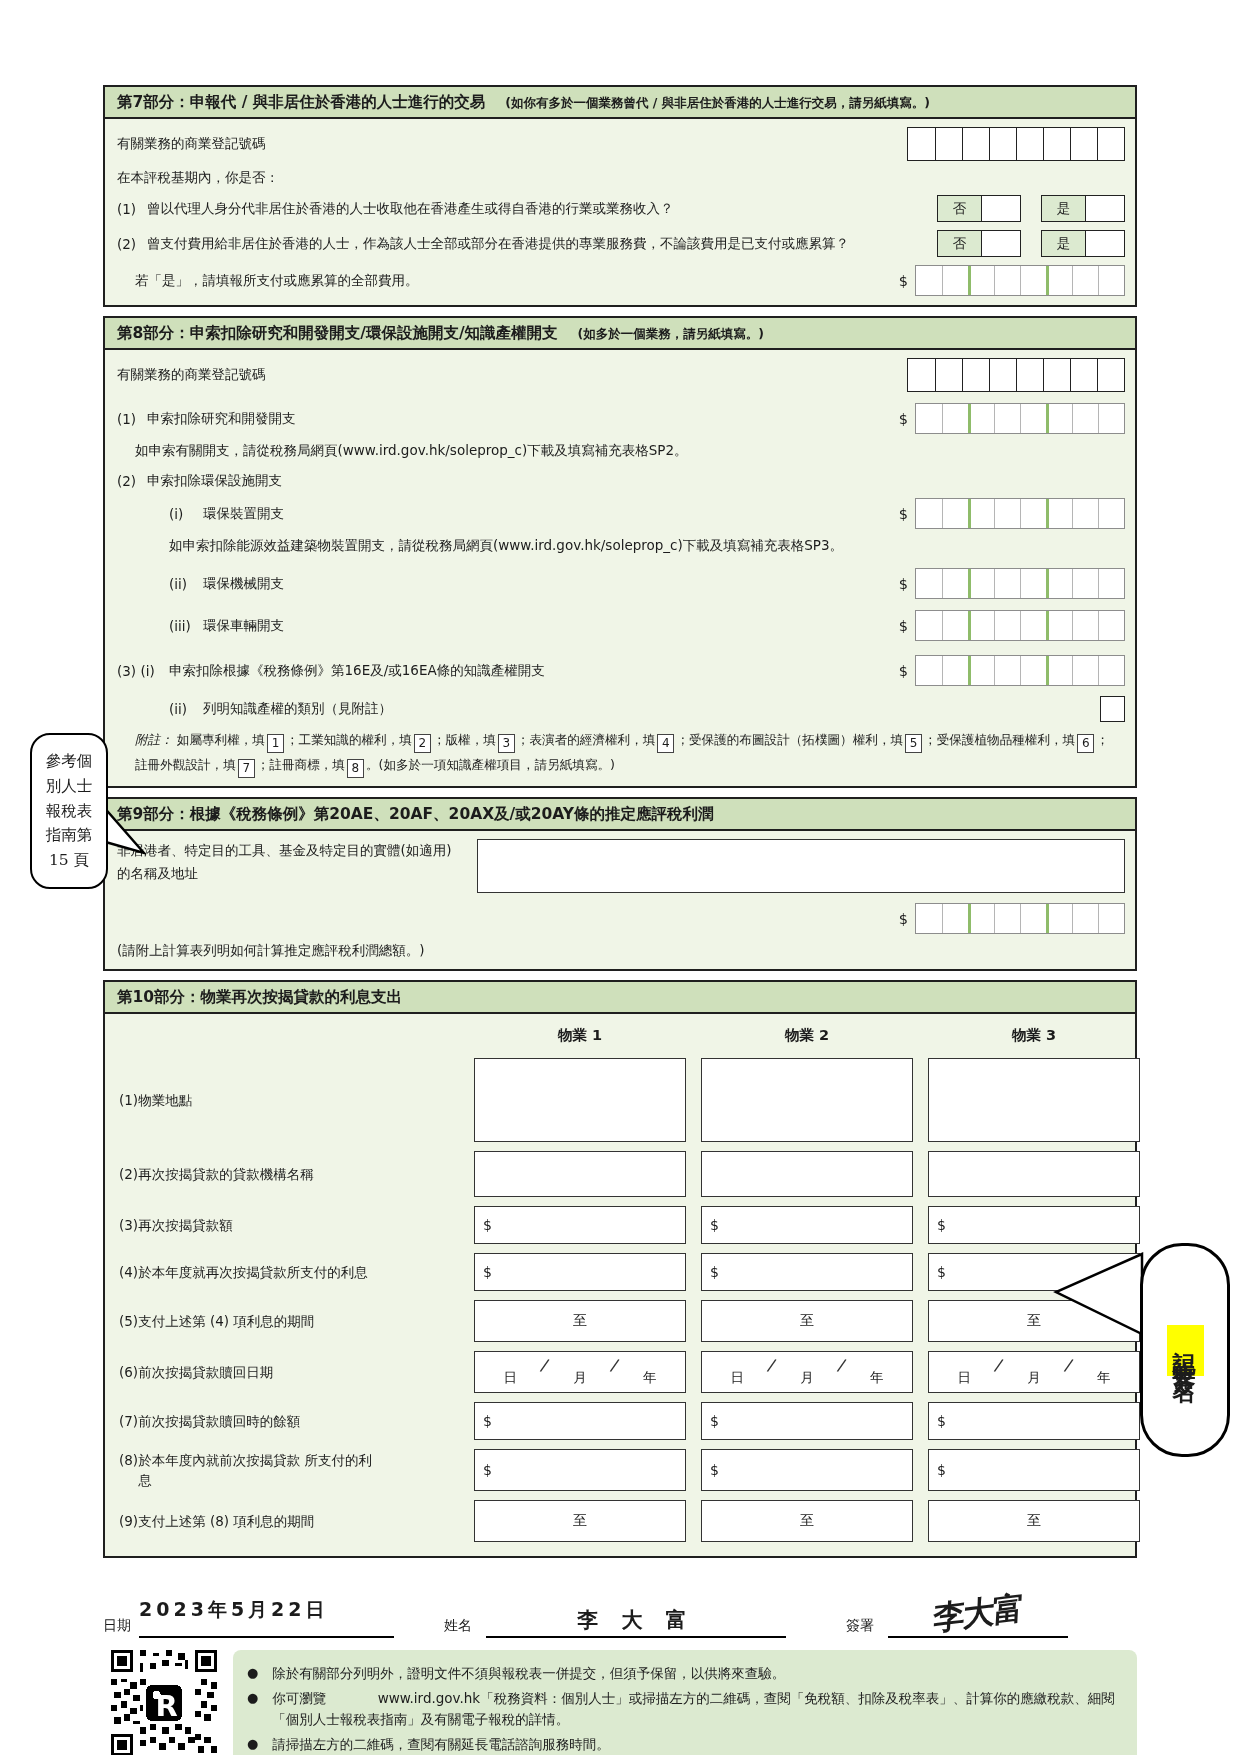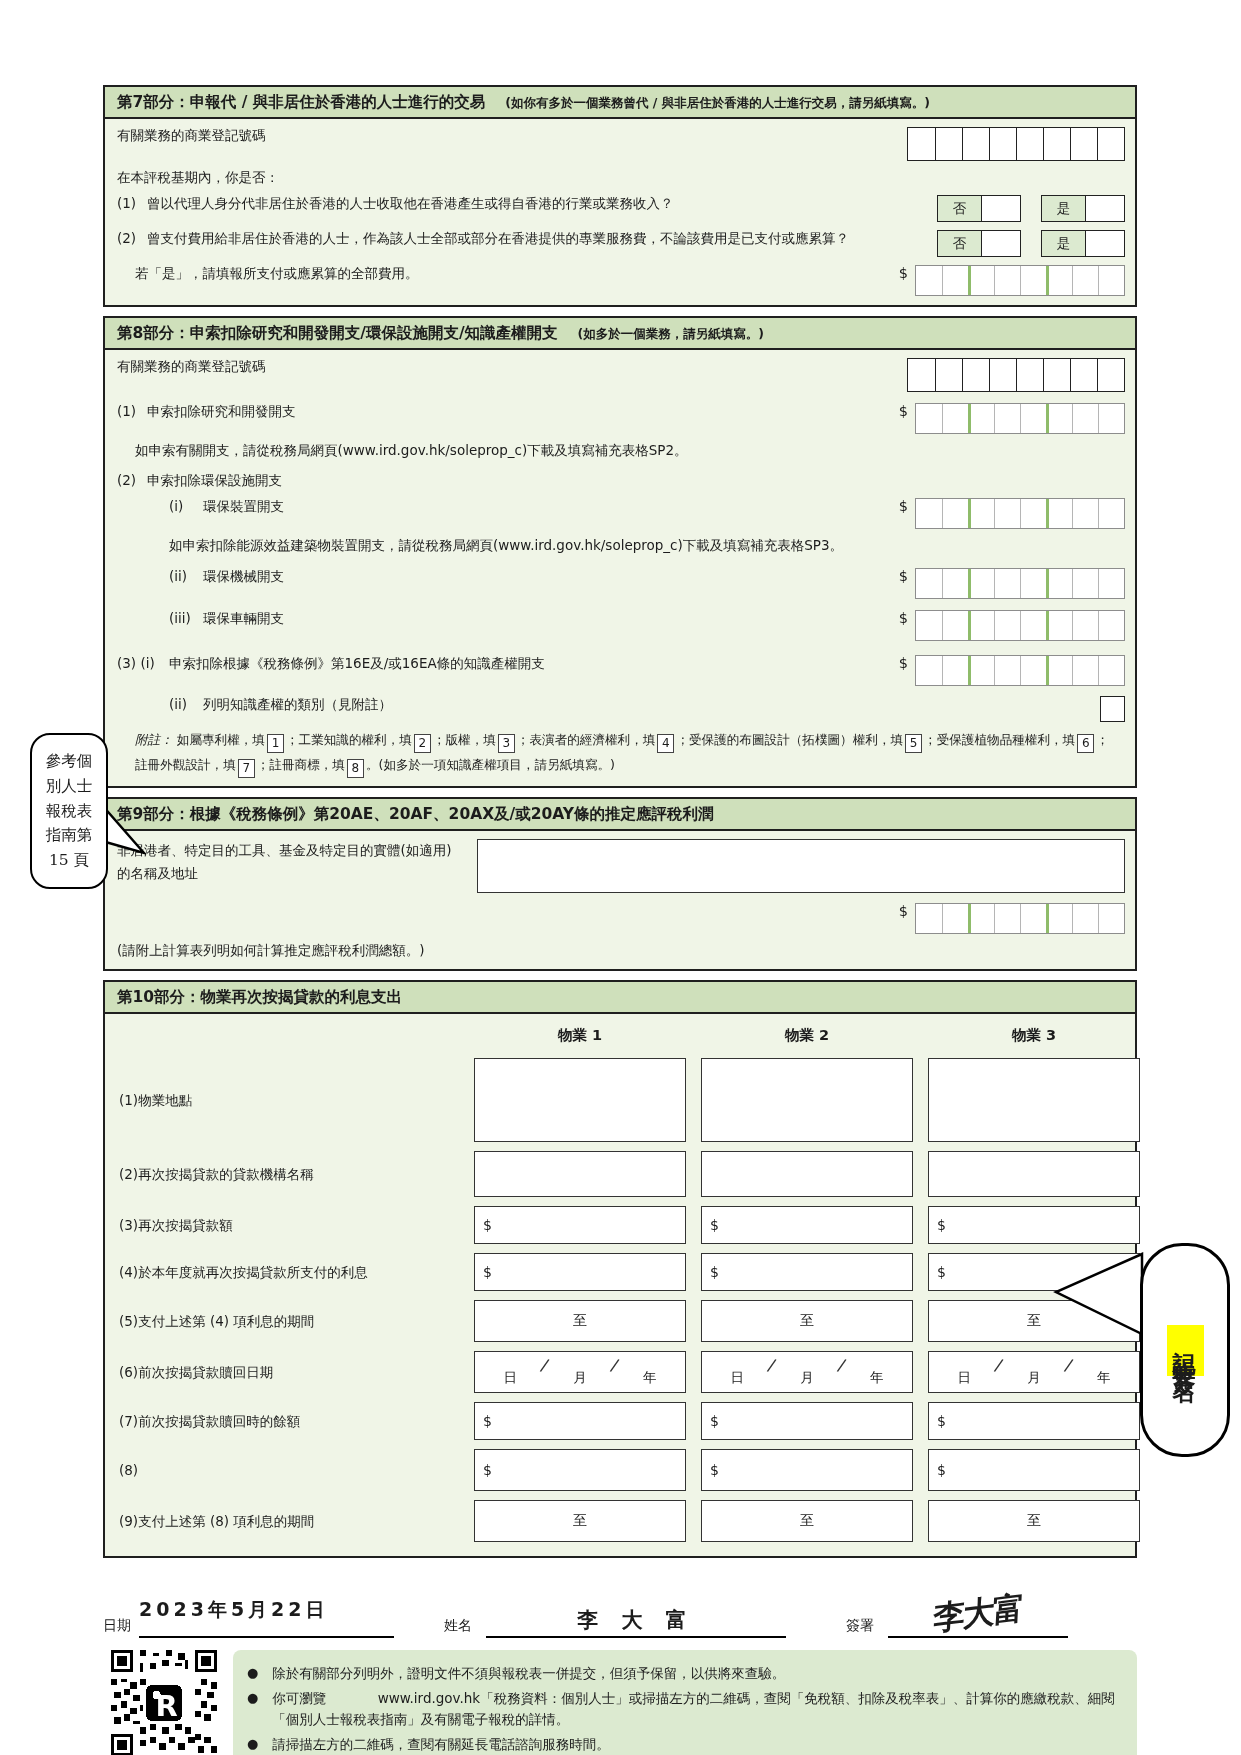--- a/index.html
+++ b/index.html
@@ -14,21 +14,21 @@
   }
   .content { position:absolute; left:103px; top:85px; width:1034px; }
 
   
   .section { border:2px solid #1f1f1f; background:#f0f5e7; margin-bottom:9px; }
   .sec-h { display:flex; gap:20px; align-items:baseline; background:#cfe0bb;
            border-bottom:2px solid #1f1f1f; padding:5px 12px 4px; }
   .sec-h .t { font-weight:bold; font-size:15.5px; }
   .sec-h .n { font-weight:bold; font-size:12.5px; }
 
-  .frow { display:flex; padding:4px 10px 4px 12px; }
+  .frow { display:flex; align-items:center; padding:4px 10px 4px 12px; }
   .frow .lbl { font-size:13.5px; }
   .frow .num { width:30px; flex:0 0 auto; font-size:13.5px; }
   .frow .rnum2 { width:34px; flex:0 0 auto; font-size:13.5px; }
   .indent1 { padding-left:30px; }
   .indent2 { padding-left:64px; }
   .spacer { flex:1; }
   .smallnote { font-size:12.5px; }
 
   
   .brn { display:flex; border:1.5px solid #222; background:#fff; flex:0 0 auto; }
@@ -432,20 +432,21 @@
         </div>
       <div class="pbox h38 dcell">
           <span>$</span>
         </div>
       <div class="pbox h38 dcell">
           <span>$</span>
         </div>
 
       <div class="rlabel">
           <span class="num">(8)</span>
+          <span style="max-width:240px;">於本年度內就前次按揭貸款 所支付的利息</span>
         </div>
       <div class="pbox h42 dcell">
           <span>$</span>
         </div>
       <div class="pbox h42 dcell">
           <span>$</span>
         </div>
       <div class="pbox h42 dcell">
           <span>$</span>
         </div>

